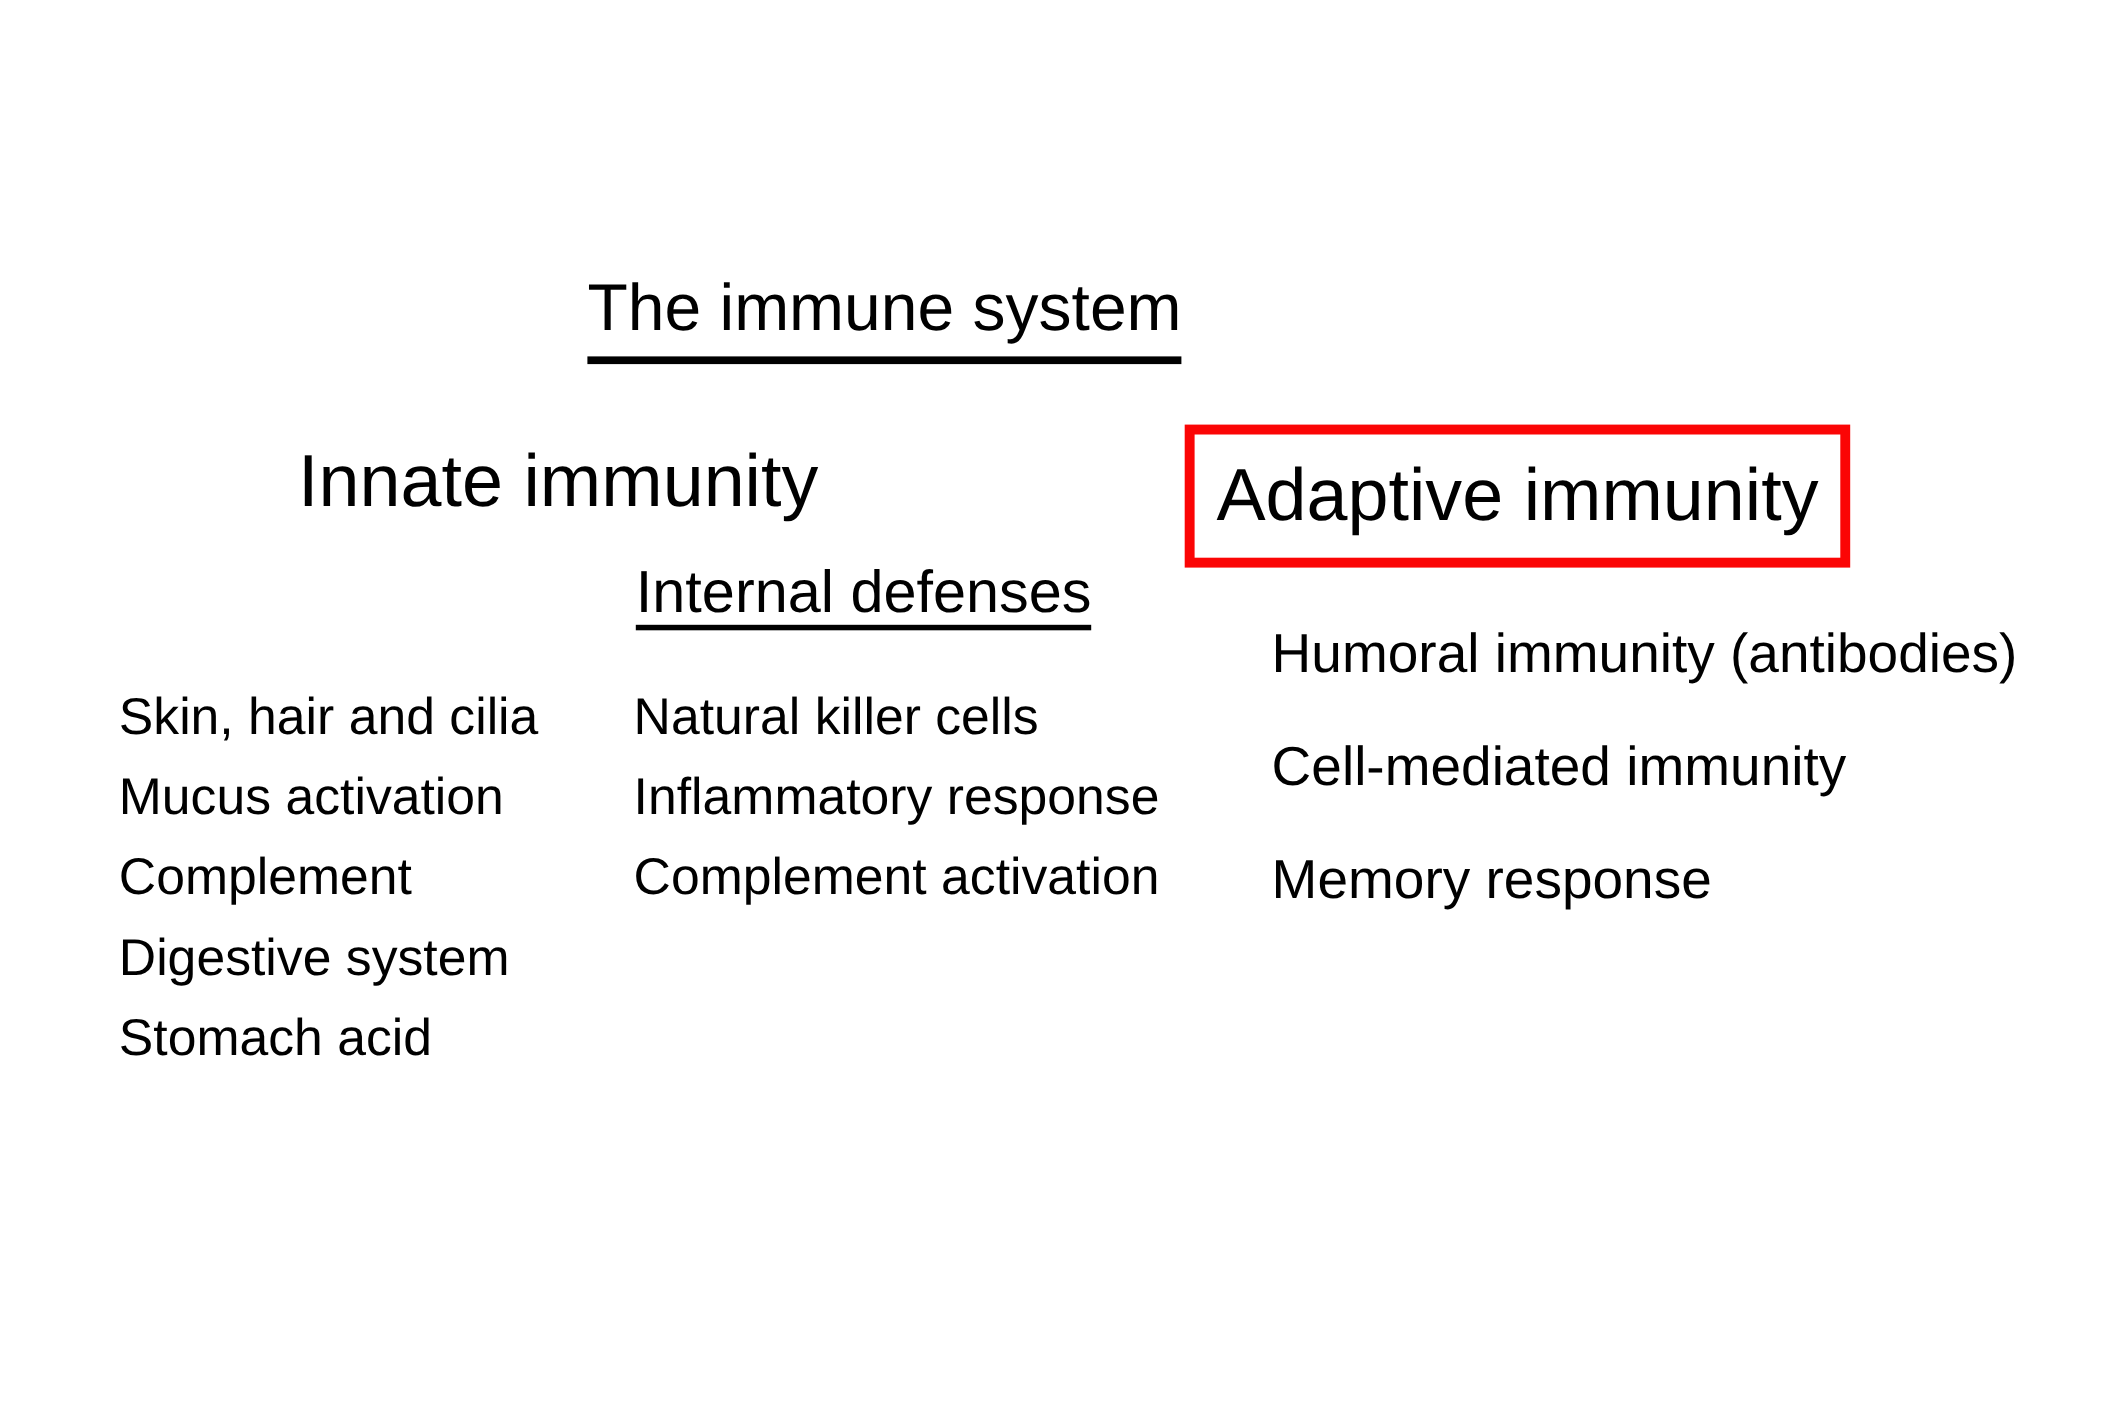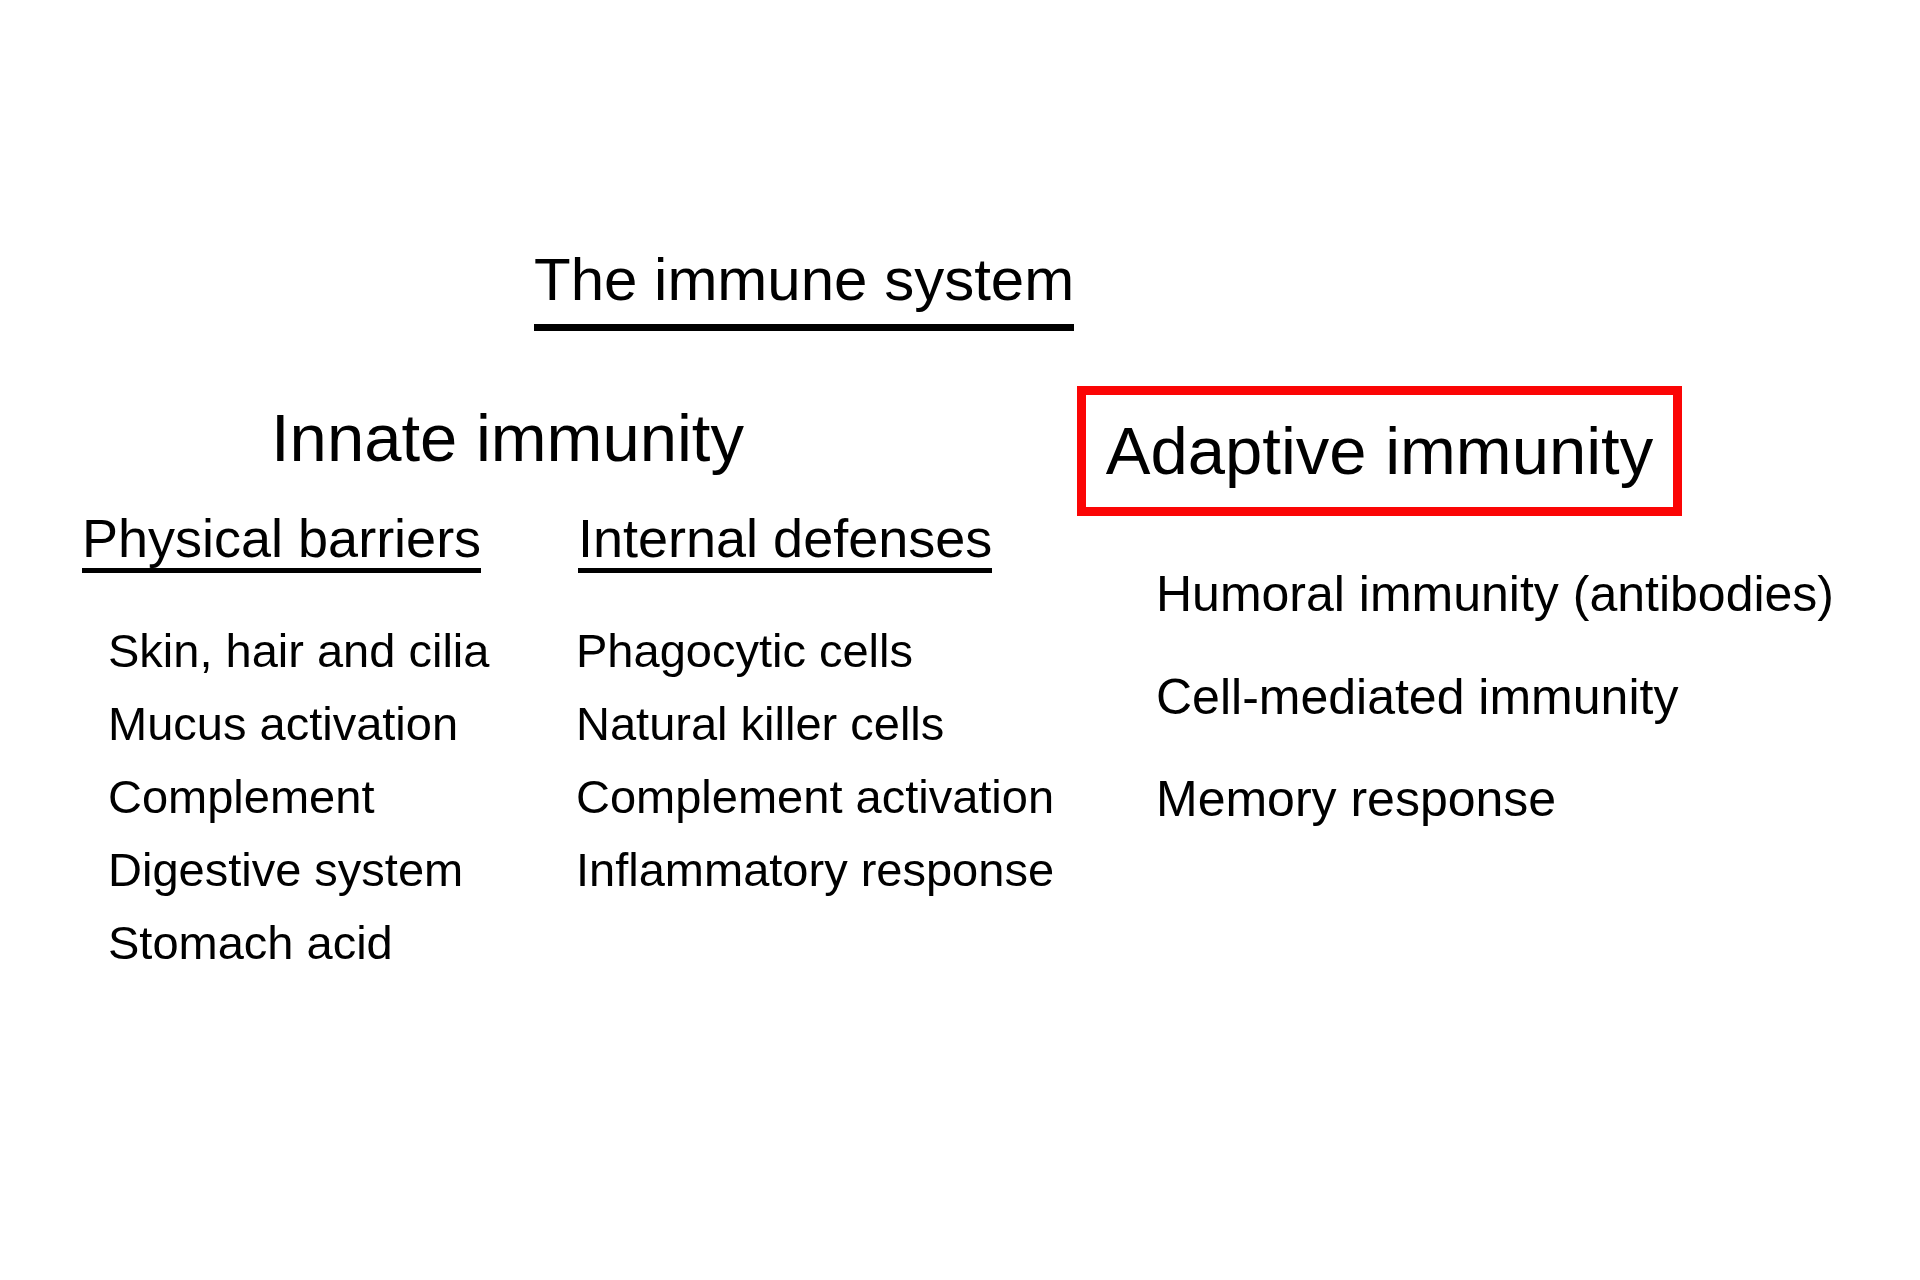--- a/index.html
+++ b/index.html
@@ -90,37 +90,35 @@
 <div class="slide">
 
   <h1 class="title">The immune system</h1>
 
   <div class="innate-heading">Innate immunity</div>
 
   <div class="adaptive-box" style="border-color: rgb(251, 5, 5);">
     <span class="adaptive-heading">Adaptive immunity</span>
   </div>
 
-  <div class="col-heading physical">Physical barriers</div>
 
   <div class="col-heading internal">Internal defenses</div>
 
   <div class="list left-col">
     <div class="li">Skin, hair and cilia</div>
     <div class="li">Mucus activation</div>
     <div class="li">Complement</div>
     <div class="li">Digestive system</div>
     <div class="li">Stomach acid</div>
   </div>
 
   <div class="list mid-col">
-    <div class="li">Phagocytic cells</div>
     <div class="li">Natural killer cells</div>
+    <div class="li">Inflammatory response</div>
     <div class="li">Complement activation</div>
-    <div class="li">Inflammatory response</div>
   </div>
 
   <div class="list right-col">
     <div class="li">Humoral immunity (antibodies)</div>
     <div class="li">Cell-mediated immunity</div>
     <div class="li">Memory response</div>
   </div>
 
 </div>
 

